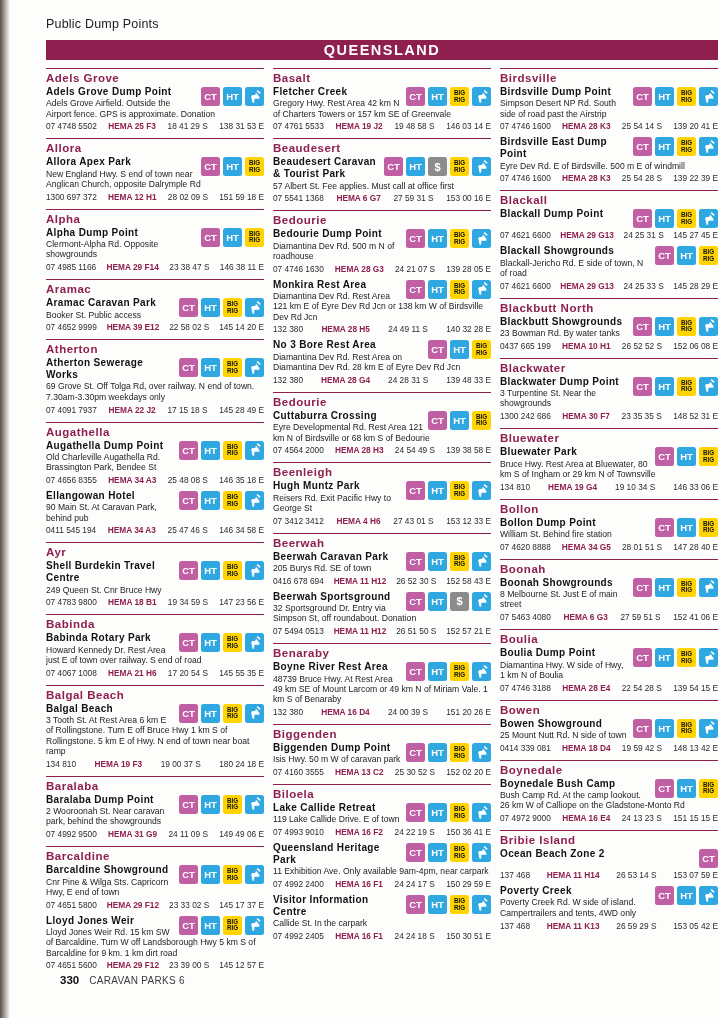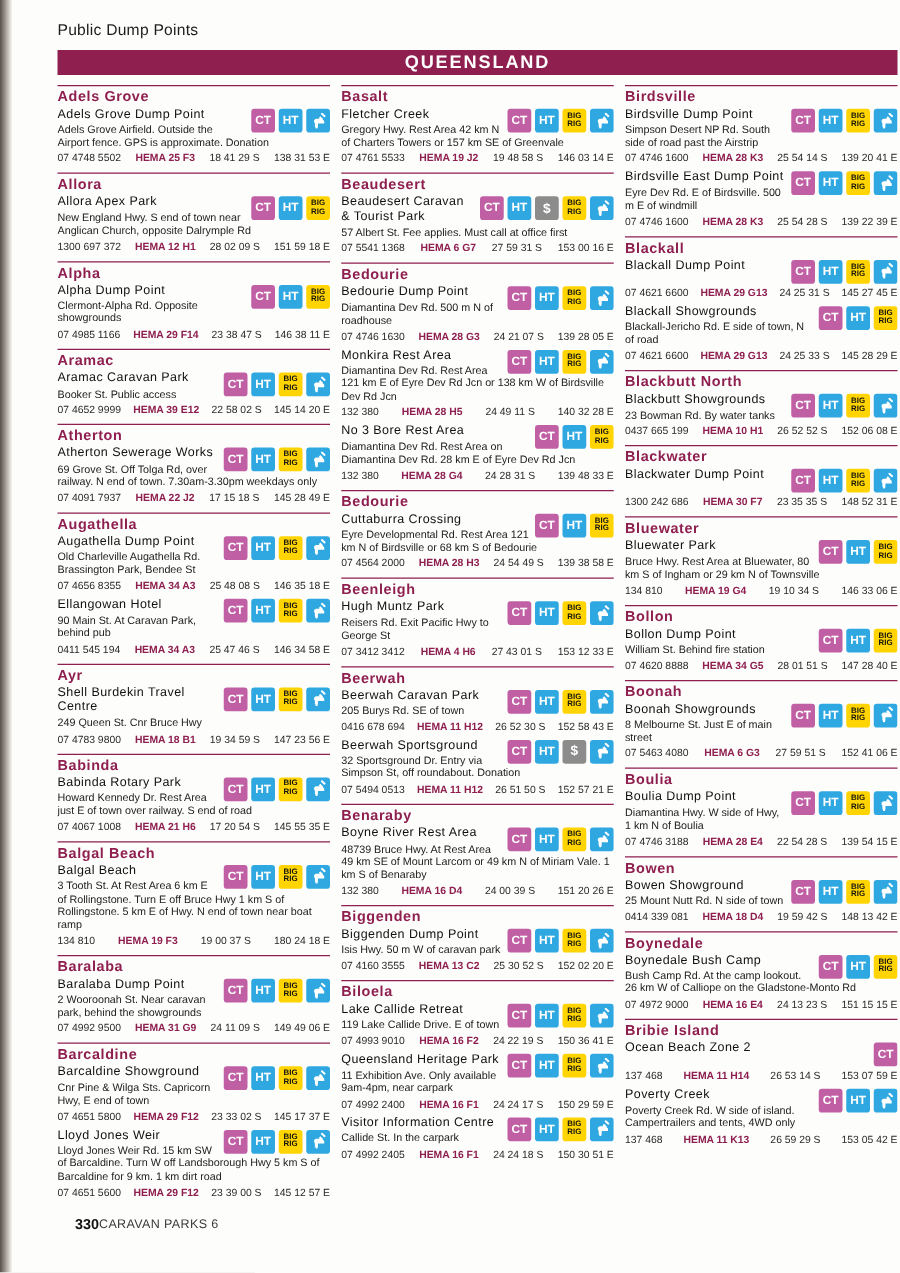--- a/index.html
+++ b/index.html
@@ -40,32 +40,32 @@
     display:flex;align-items:center;justify-content:center;
     color:#fff;font-weight:bold;font-size:9.5px;flex-direction:column;
   }
   .icon.ct{background:var(--ct);}
   .icon.ht{background:var(--ht);}
   .icon.dollar{background:var(--dollar);font-size:11px;}
   .icon.bigrig{background:var(--bigrig);color:#111;font-size:6.3px;line-height:6.6px;letter-spacing:0;}
   .icon.tap{background:var(--tap);}
   .icon.tap svg{width:14px;height:14px;display:block;}
   .name{
-    font-weight:normal;font-size:10px;line-height:1.18;color:#111;
+    font-weight:bold;font-size:10px;line-height:1.18;color:#111;
     letter-spacing:.35px;
   }
   .desc{font-size:8.6px;line-height:1.2;color:#222;margin-top:.5px;}
   .meta{
     clear:both;display:flex;justify-content:space-between;
     font-size:8.3px;color:#2a2a2a;margin-top:2.5px;white-space:nowrap;
   }
   .meta .hema{color:var(--maroon);font-weight:bold;}
   .footer{
     position:absolute;left:14px;top:974px;
-    display:flex;align-items:flex-start;gap:0;
+    display:flex;align-items:center;gap:10px;
   }
   .footer .page-num{font-weight:bold;font-size:11.5px;color:#111;}
   .footer .book-title{font-size:10px;color:#3b3b3b;letter-spacing:.3px;}
 </style>
 </head>
 <body>
 
 <div class="page">
   <div class="binding-edge"></div>
   <div class="content">
@@ -944,20 +944,21 @@
                 <span class="icon tap">
                   <svg viewBox="0 0 24 24" fill="#ffffff" xmlns="http://www.w3.org/2000/svg">
                     <rect x="14.5" y="1.8" width="7.5" height="2.8" rx="1.3" transform="rotate(42 18 3.2)"></rect>
                     <path d="M14.2 5.2l3.6 3.6-2.2 2.2-3.6-3.6z"></path>
                     <path d="M5.5 11.6c0-1.8 1.4-3.2 3.2-3.2h7.6l3.2 3.2v3.4h-8.6v4.4H6.7v-4.5c-.8-.7-1.2-2-1.2-3.3z"></path>
                     <path d="M7.3 20.3c0 1 .8 1.8 1.7 1.8s1.7-.8 1.7-1.8c0-1-1.7-2.9-1.7-2.9s-1.7 1.9-1.7 2.9z"></path>
                   </svg>
                 </span>
               </div>
               <div class="name">Blackwater Dump Point</div>
+              <div class="desc">3 Turpentine St. Near the showgrounds</div>
               <div class="meta">
                 <span class="phone">1300 242 686</span>
                 <span class="hema">HEMA 30 F7</span>
                 <span class="lat">23 35 35 S</span>
                 <span class="lon">148 52 31 E</span>
               </div>
             </div>
           </div>
           <div class="group">
             <div class="town">Bluewater</div>

